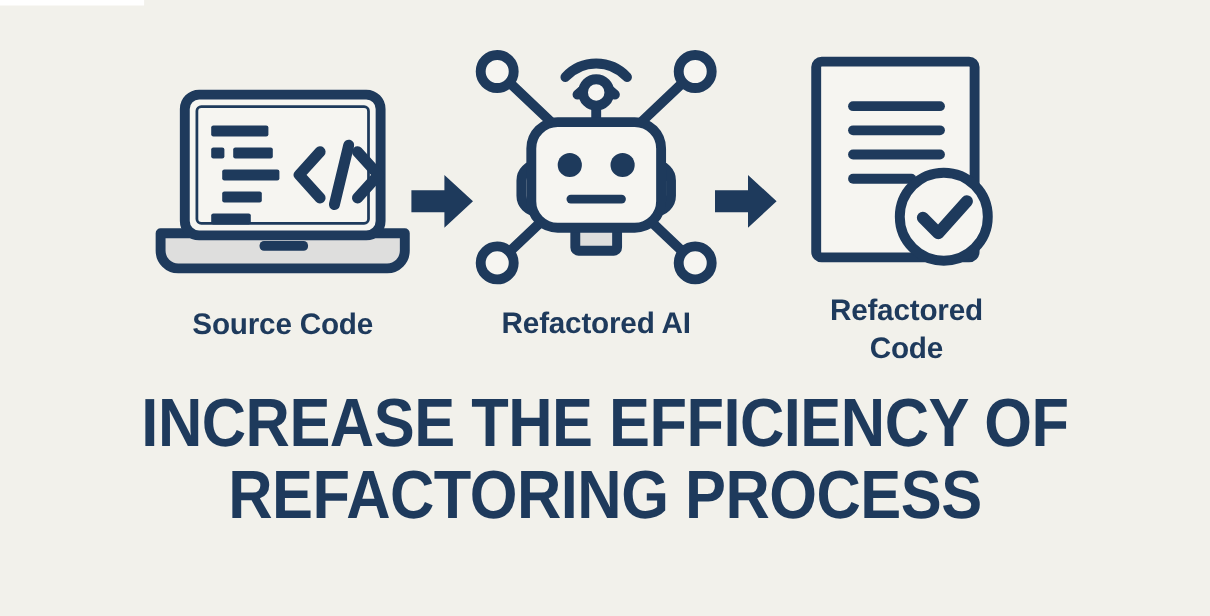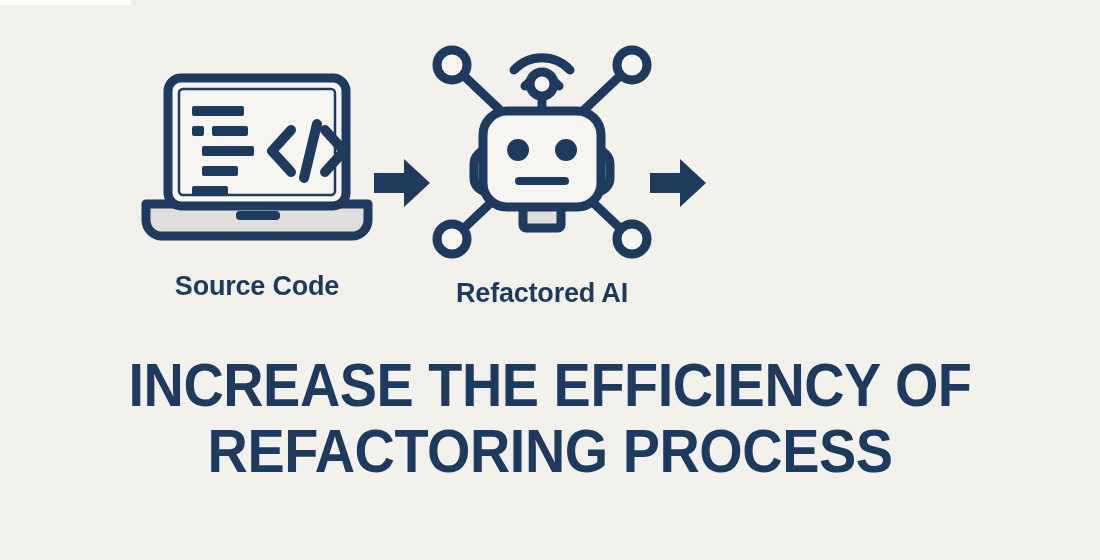--- a/index.html
+++ b/index.html
@@ -53,21 +53,21 @@
     color: #1e3a5c;
     font-weight: bold;
     font-size: 27px;
     line-height: 1.26;
     letter-spacing: -0.2px;
     margin-top: 12px;
     white-space: pre-line;
   }
 
   
-  #node-source   { left: 132px; top: 44px;  width: 250px; }
+  #node-source   { left: 132px; top: 52px;  width: 250px; }
   #node-ai       { left: 422px; top: 8px;   width: 240px; }
   #node-output   { left: 700px; top: 24px;  width: 248px; }
 
   .arrow {
     position: absolute;
   }
   #arrow-1 { left: 372px; top: 132px; }
   #arrow-2 { left: 648px; top: 132px; }
 
   
@@ -168,20 +168,38 @@
       </div>
       <div class="node-label">Refactored AI</div>
     </div>
 
     <div class="arrow" id="arrow-2">
       <svg width="60" height="54" viewBox="0 0 60 54" xmlns="http://www.w3.org/2000/svg">
         <path d="M2 17 H32 V3 L58 27 L32 51 V37 H2 Z" fill="#1e3a5c"></path>
       </svg>
     </div>
 
+    <div class="node" id="node-output">
+      <div class="node-art">
+        <svg width="200" height="200" viewBox="0 0 200 200" fill="none" xmlns="http://www.w3.org/2000/svg">
+
+          <rect x="18" y="8" width="144" height="178" rx="5" fill="#f6f5f1" stroke="#1e3a5c" stroke-width="9"></rect>
+
+          <rect x="47" y="44" width="88" height="9" rx="4.5" fill="#1e3a5c"></rect>
+          <rect x="47" y="66" width="88" height="9" rx="4.5" fill="#1e3a5c"></rect>
+          <rect x="47" y="88" width="88" height="9" rx="4.5" fill="#1e3a5c"></rect>
+          <rect x="47" y="110" width="62" height="9" rx="4.5" fill="#1e3a5c"></rect>
+
+          <circle cx="134" cy="149" r="40" fill="#f6f5f1" stroke="#1e3a5c" stroke-width="9"></circle>
+          <path d="M115 150 L129 164 L155 135" stroke="#1e3a5c" stroke-width="11" stroke-linecap="round" stroke-linejoin="round" fill="none"></path>
+        </svg>
+      </div>
+      <div class="node-label">Refactored
+Code</div>
+    </div>
 
   </div>
 
   <div class="headline">
     <span class="hl-line">INCREASE THE EFFICIENCY OF</span>
     <span class="hl-line">REFACTORING PROCESS</span>
   </div>
 
 </div>
 

